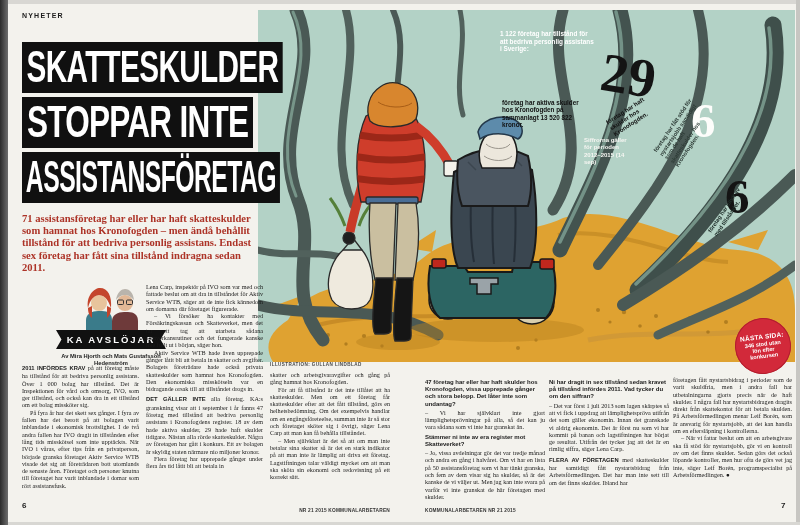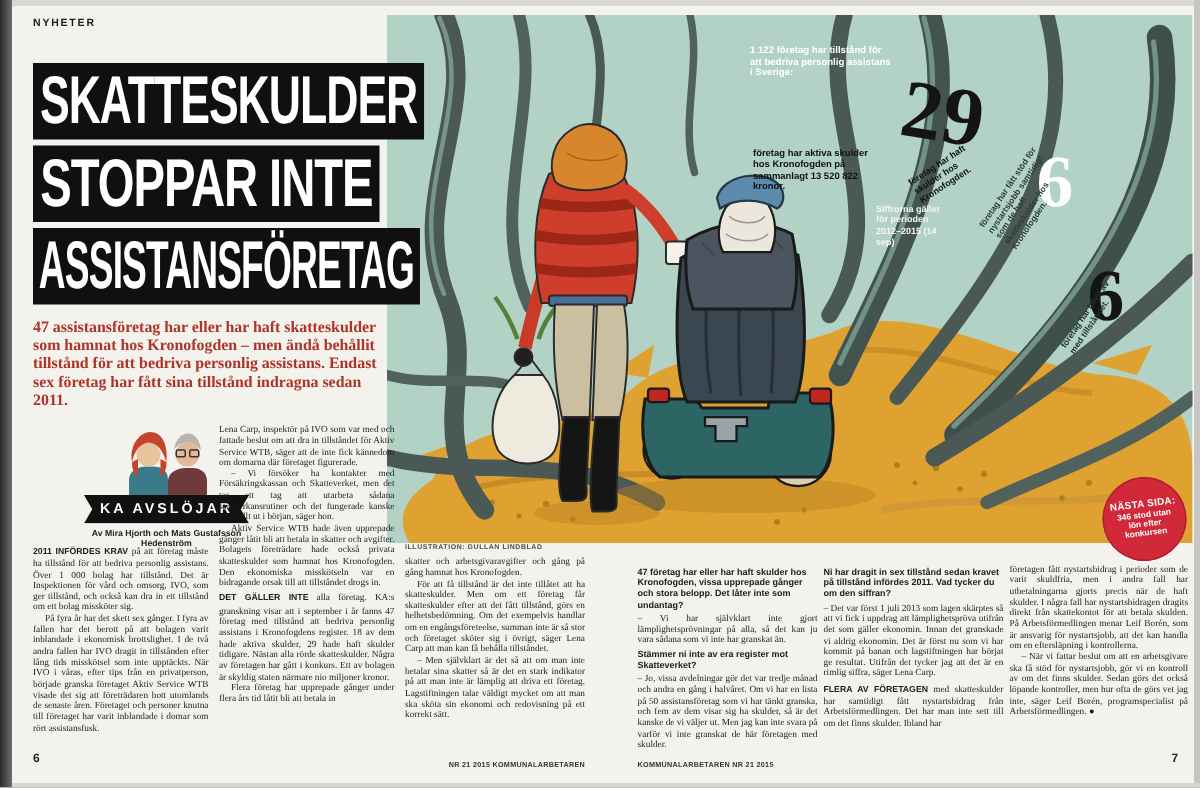--- a/index.html
+++ b/index.html
@@ -201,21 +201,21 @@
   <div id="cap-6b" class="stat-cap">företag har blivit av med tillståndet.</div>
   <div id="next-badge">
     <div class="badge-title">NÄSTA SIDA:</div>
     <div class="badge-text">346 stod utan lön efter konkursen</div>
   </div>
 
   <div class="section-label">NYHETER</div>
   <div id="hbar1" class="hbar">SKATTESKULDER</div>
   <div id="hbar2" class="hbar">STOPPAR INTE</div>
   <div id="hbar3" class="hbar">ASSISTANSFÖRETAG</div>
-  <div class="intro">47 assistansföretag har eller har haft skatteskulder som hamnat hos Kronofogden – men ändå behållit tillstånd för att bedriva personlig assistans. Endast sex företag har fått sina tillstånd indragna sedan 2011.</div>
+  <div class="intro">71 assistansföretag har eller har haft skatteskulder som hamnat hos Kronofogden – men ändå behållit tillstånd för att bedriva personlig assistans. Endast sex företag har fått sina tillstånd indragna sedan 2011.</div>
 
   <div class="photos">
     <svg width="56" height="46" viewBox="0 0 56 46">
       <g>
         <path d="M2,46 L2,34 C2,28 8,25 14,25 L18,25 C24,25 28,28 28,34 L28,46 Z" fill="#3a7b8a"></path>
         <circle cx="15" cy="17" r="8" fill="#e8c49c"></circle>
         <path d="M4,22 C2,10 10,2 16,2 C24,2 28,10 27,22 C24,14 22,10 15,9 C9,10 6,14 4,22 Z" fill="#c4452c"></path>
         <path d="M4,22 C4,28 6,30 8,32 L8,20 Z M27,22 C27,28 25,30 23,32 L23,20 Z" fill="#c4452c"></path>
       </g>
       <g>

